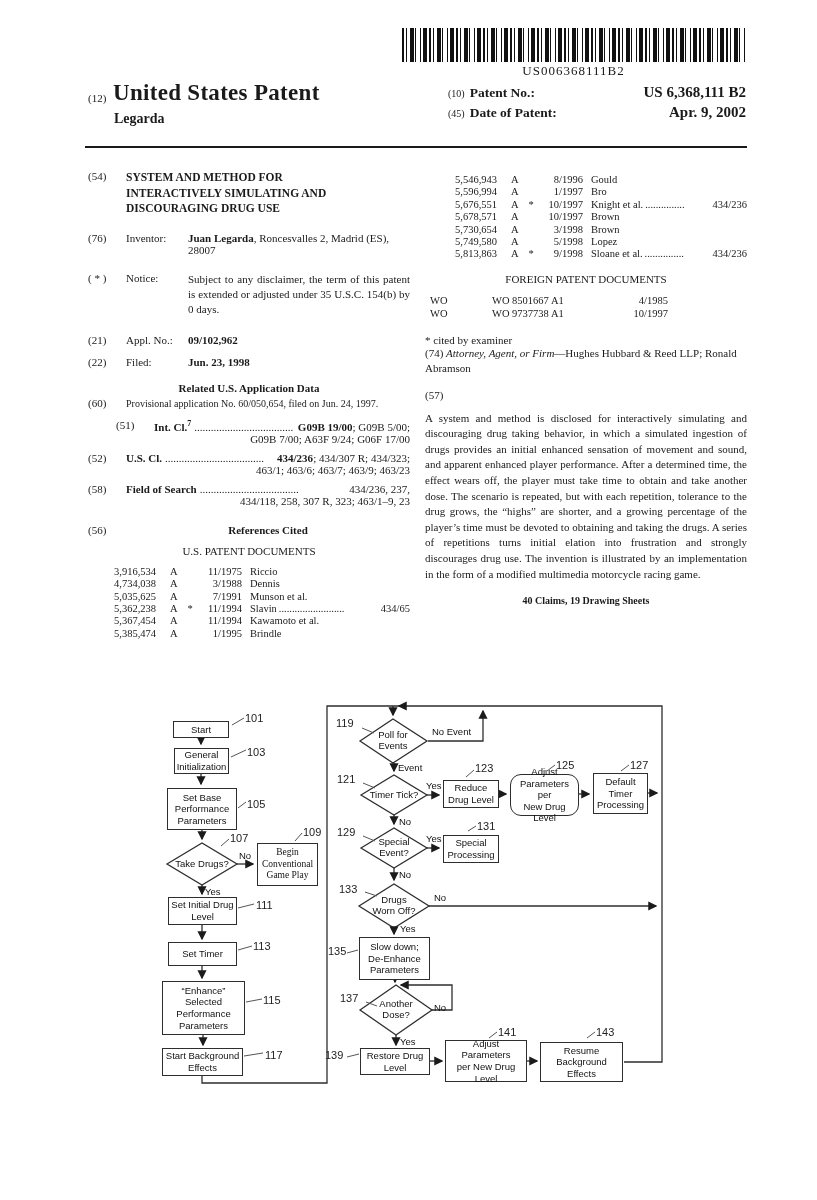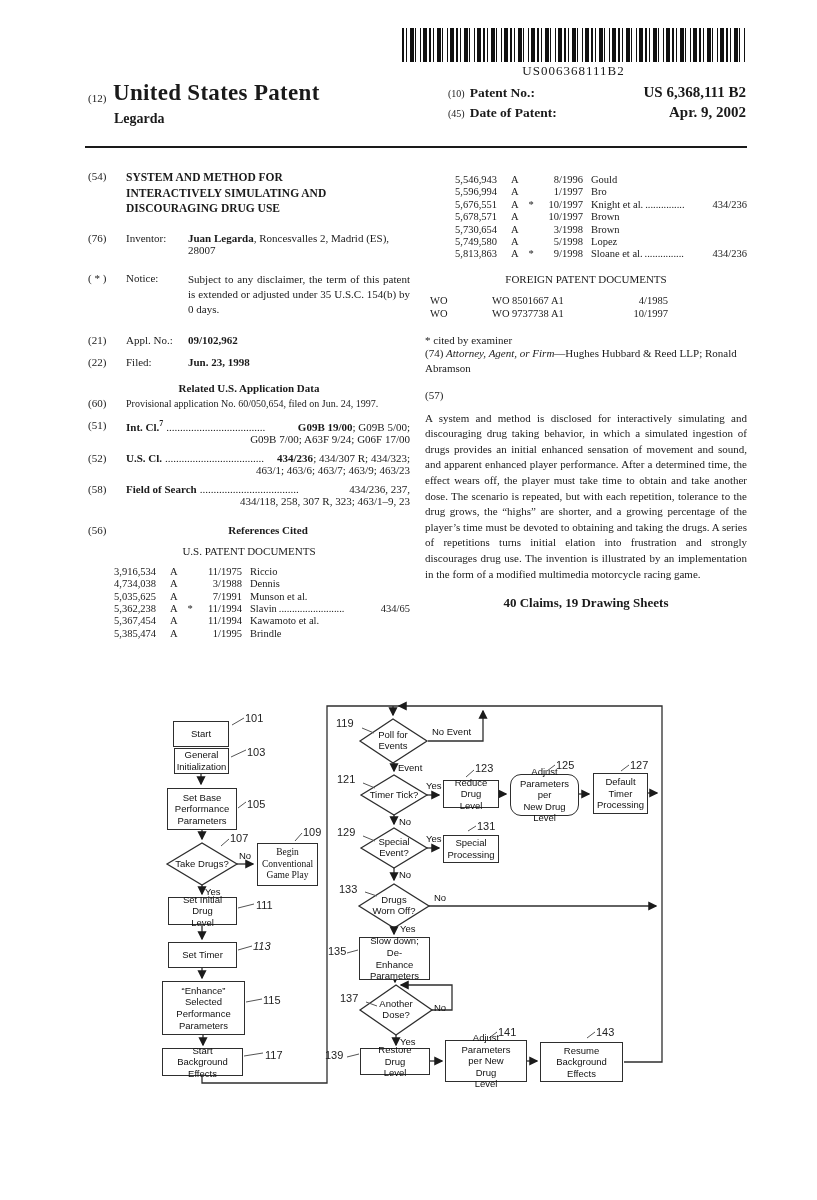--- a/index.html
+++ b/index.html
@@ -67,21 +67,21 @@
   .f-date { width:58px; flex:none; text-align:right; }
 
   .abstract-p { text-align:justify; line-height:1.42; font-size:11px; }
 
   
   #flowchart { left:0; top:700px; width:817px; height:410px; font-family:"Liberation Sans", sans-serif; }
   #fc-svg { position:absolute; left:0; top:0; }
   .fbox {
     position:absolute; border:1.4px solid #2e2e2e; background:#fff;
     display:flex; align-items:center; justify-content:center; text-align:center;
-    font-size:9.5px; line-height:1.22; color:#111; white-space:pre-line; padding:12px;
+    font-size:9.5px; line-height:1.22; color:#111; white-space:pre-line; padding:1px;
   }
   .dlab {
     position:absolute; display:flex; align-items:center; justify-content:center;
     text-align:center; font-size:9.5px; line-height:1.15; color:#111; white-space:pre-line;
   }
   .elab { position:absolute; font-size:9.5px; color:#111; }
   .fref { position:absolute; font-size:11px; color:#222; }
 
   #box-101{left:173px;top:21px;width:56px;height:17px;}
   #box-103{left:174px;top:48px;width:55px;height:26px;}
@@ -109,21 +109,21 @@
 
   #el-take-no{left:239px;top:150px;}   #el-take-yes{left:205px;top:186px;}
   #el-no-event{left:432px;top:26px;}   #el-event{left:398px;top:62px;}
   #el-tick-yes{left:426px;top:80px;}   #el-tick-no{left:399px;top:116px;}
   #el-spec-yes{left:426px;top:133px;}  #el-spec-no{left:399px;top:169px;}
   #el-worn-no{left:434px;top:192px;}   #el-worn-yes{left:400px;top:223px;}
   #el-dose-no{left:434px;top:302px;}   #el-dose-yes{left:400px;top:336px;}
 
   #ref-101{left:245px;top:12px;} #ref-103{left:247px;top:46px;} #ref-105{left:247px;top:98px;}
   #ref-107{left:230px;top:132px;} #ref-109{left:303px;top:126px;} #ref-111{left:256px;top:199px;}
-  #ref-113{left:253px;top:240px;font-style:italic;} #ref-115{left:263px;top:294px;} #ref-117{left:265px;top:349px;}
+  #ref-113{left:253px;top:240px;} #ref-115{left:263px;top:294px;} #ref-117{left:265px;top:349px;}
   #ref-119{left:336px;top:17px;} #ref-121{left:337px;top:73px;} #ref-123{left:475px;top:62px;}
   #ref-125{left:556px;top:59px;} #ref-127{left:630px;top:59px;} #ref-129{left:337px;top:126px;}
   #ref-131{left:477px;top:120px;} #ref-133{left:339px;top:183px;} #ref-135{left:328px;top:245px;}
   #ref-137{left:340px;top:292px;} #ref-139{left:325px;top:349px;} #ref-141{left:498px;top:326px;}
   #ref-143{left:596px;top:326px;}
 </style>
 </head>
 <body>
 
 <div class="page">
@@ -181,21 +181,21 @@
       <b>Jun. 23, 1998</b>
     </div>
 
     <div class="cntr b" style="margin-top:14px;">Related U.S. Application Data</div>
 
     <div class="row" style="margin-top:3px;">
       <span class="num">(60)</span>
       <span class="just" style="flex:1; font-size:10px; line-height:1.35;">Provisional application No. 60/050,654, filed on Jun. 24, 1997.</span>
     </div>
 
-    <div class="row" style="margin-top:9px;">
+    <div class="row" style="margin-top:9px;margin-left:28px;">
       <span class="num">(51)</span>
       <span style="flex:1;">
         <span class="fline">
           <b><span>Int. Cl.</span><span class="sup">7</span></b>
           <span class="leader">....................................</span>
           <span class="rv"><b>G09B 19/00</b><span>; G09B 5/00;</span></span>
         </span>
         <div class="rline">G09B 7/00; A63F 9/24; G06F 17/00</div>
       </span>
     </div>
@@ -379,21 +379,21 @@
       <span>(74)</span>
       <i>Attorney, Agent, or Firm</i><span>—Hughes Hubbard &amp; Reed LLP; Ronald Abramson</span>
     </div>
 
     <div class="row" style="margin-top:13px;">
       <span class="num">(57)</span>
     </div>
 
     <div class="abstract-p" style="margin-top:10px;">A system and method is disclosed for interactively simulating and discouraging drug taking behavior, in which a simulated ingestion of drugs provides an initial enhanced sensation of movement and sound, and apparent enhanced player performance. After a determined time, the effect wears off, the player must take time to obtain and take another dose. The scenario is repeated, but with each repetition, tolerance to the drug grows, the “highs” are shorter, and a growing percentage of the player’s time must be devoted to obtaining and taking the drugs. A series of repetitions turns initial elation into frustration and strongly discourages drug use. The invention is illustrated by an implementation in the form of a modified multimedia motorcycle racing game.</div>
 
-    <div class="cntr b" style="margin-top:13px; font-size:13px;">40 Claims, 19 Drawing Sheets</div>
+    <div class="cntr b" style="margin-top:13px; font-size:10px;">40 Claims, 19 Drawing Sheets</div>
   </div>
 
   <div class="abs" id="flowchart">
 
     <svg id="fc-svg" width="817" height="410" viewBox="0 0 817 410">
       <defs>
         <marker id="ah" viewBox="0 0 10 10" refX="8.5" refY="5" markerWidth="7" markerHeight="7" orient="auto">
           <path d="M0,0 L10,5 L0,10 z" fill="#1b1b1b"></path>
         </marker>
       </defs>

